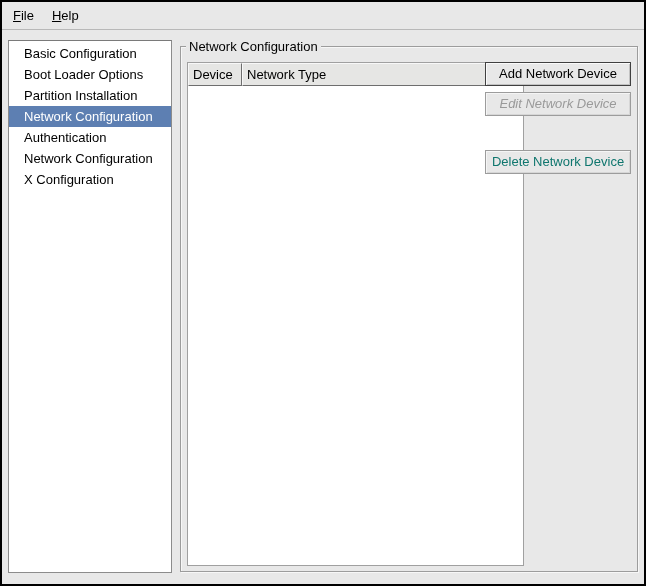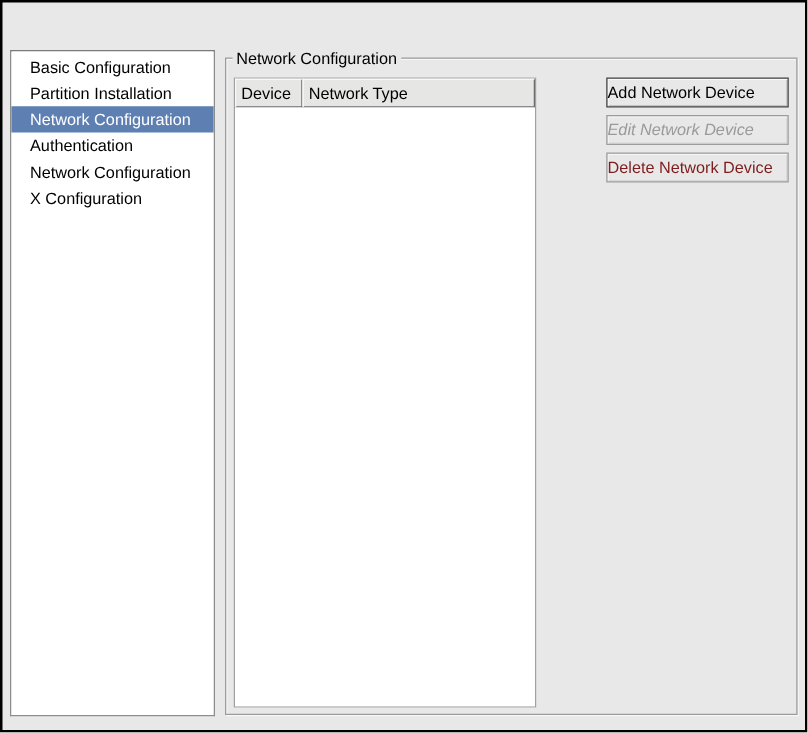--- a/index.html
+++ b/index.html
@@ -78,21 +78,21 @@
     background: #e8e8e8;
     padding: 0 3px;
     line-height: 15px;
     white-space: nowrap;
   }
   
   .device-table {
     position: absolute;
     left: 6px;
     top: 15px;
-    width: 242px;
+    width: 337px;
     height: 504px;
     background: #ffffff;
     border: 1px solid #a0a0a0;
     display: flex;
     flex-direction: column;
   }
   .table-header {
     display: flex;
     height: 23px;
     flex: 0 0 23px;
@@ -114,20 +114,21 @@
   .table-body { flex: 1 1 auto; background: #ffffff; }
   
   .btn {
     position: absolute;
     left: 304px;
     width: 146px;
     height: 24px;
     background: #e8e8e8;
     font-family: "Liberation Sans", "DejaVu Sans", sans-serif;
     font-size: 13px;
+    text-align: center;
     line-height: 21px;
     cursor: default;
   }
   .btn.enabled {
     border: 1px solid #404040;
     box-shadow: inset 1px 1px 0 #fafafa, inset -1px -1px 0 #c2c2c2;
     color: #000000;
   }
   .btn.disabled {
     border: 1px solid #9c9c9c;
@@ -135,39 +136,48 @@
   }
   .btn-add { top: 15px; }
   .btn-edit { top: 45px; font-style: italic; }
   .btn-delete { top: 75px; }
 </style>
 </head>
 <body>
 
 <div class="window">
 
+  <div class="menubar">
+    <div class="menu-item">
+      <span>File</span>
+    </div>
+    <div class="menu-item">
+      <span>Help</span>
+    </div>
+  </div>
 
   <div class="sidebar">
     <div class="sidebar-item">Basic Configuration</div>
+    <div class="sidebar-item">Boot Loader Options</div>
     <div class="sidebar-item">Partition Installation</div>
     <div class="sidebar-item selected" style="background: rgb(93, 127, 178);">Network Configuration</div>
     <div class="sidebar-item">Authentication</div>
     <div class="sidebar-item">Network Configuration</div>
     <div class="sidebar-item">X Configuration</div>
   </div>
 
   <div class="frame">
     <div class="frame-title">Network Configuration</div>
 
     <div class="device-table">
       <div class="table-header">
         <div class="header-cell col-device">Device</div>
         <div class="header-cell col-type">Network Type</div>
       </div>
       <div class="table-body"></div>
     </div>
 
     <div class="btn btn-add enabled">Add Network Device</div>
     <div class="btn btn-edit disabled" style="color: rgb(154, 154, 154);">Edit Network Device</div>
-    <div class="btn btn-delete disabled" style="color: #7f1d1d;">Delete Network Device</div>
+    <div class="btn btn-delete disabled" style="color: #0f766e; margin-top: 28px;">Delete Network Device</div>
   </div>
 
 </div>
 
 </body></html>

